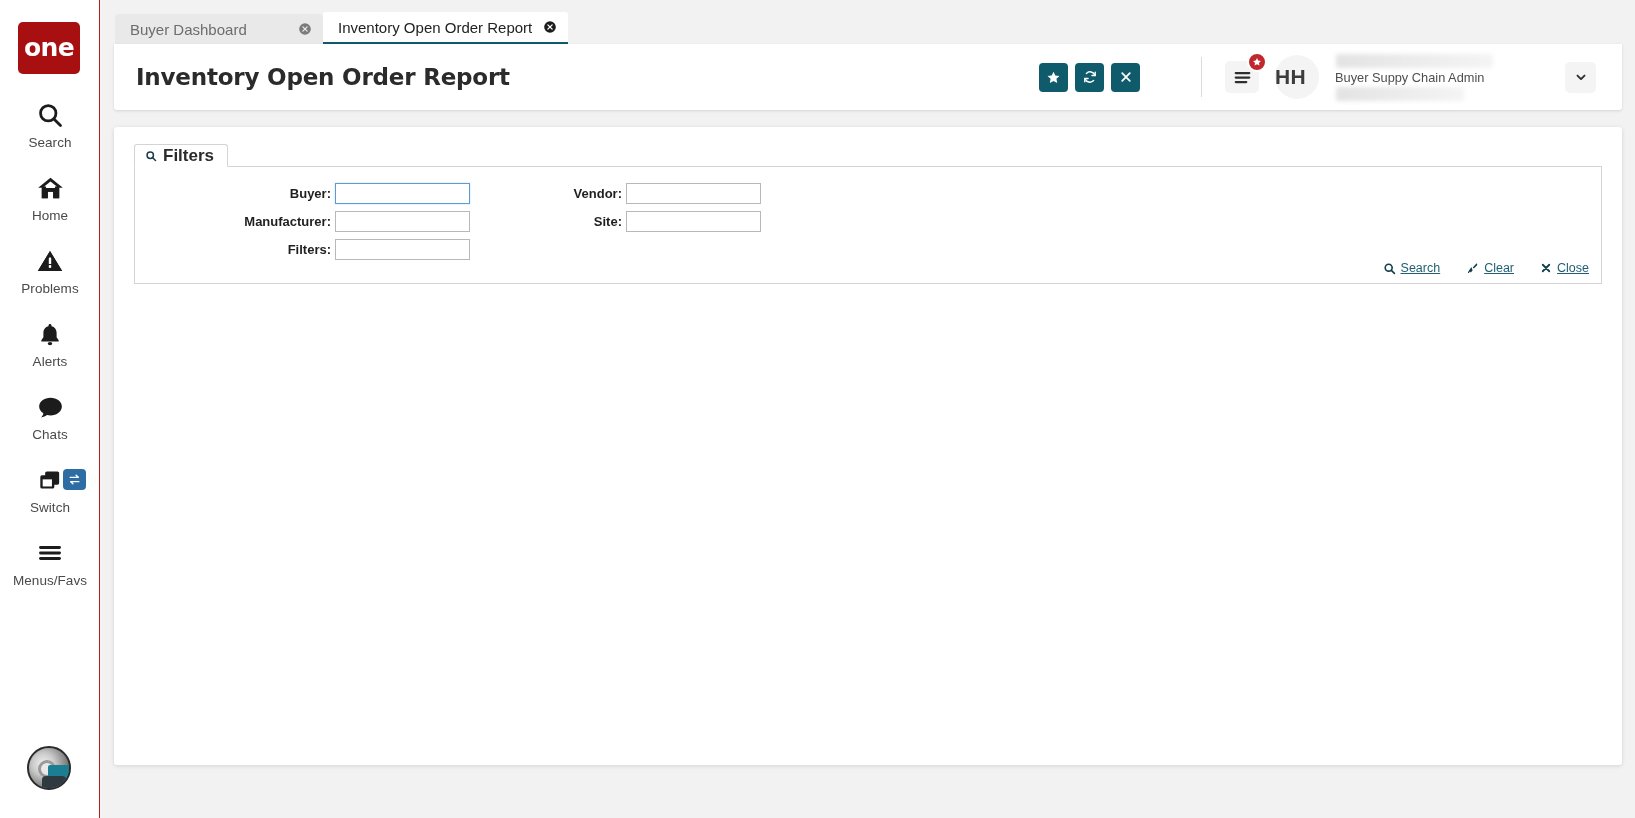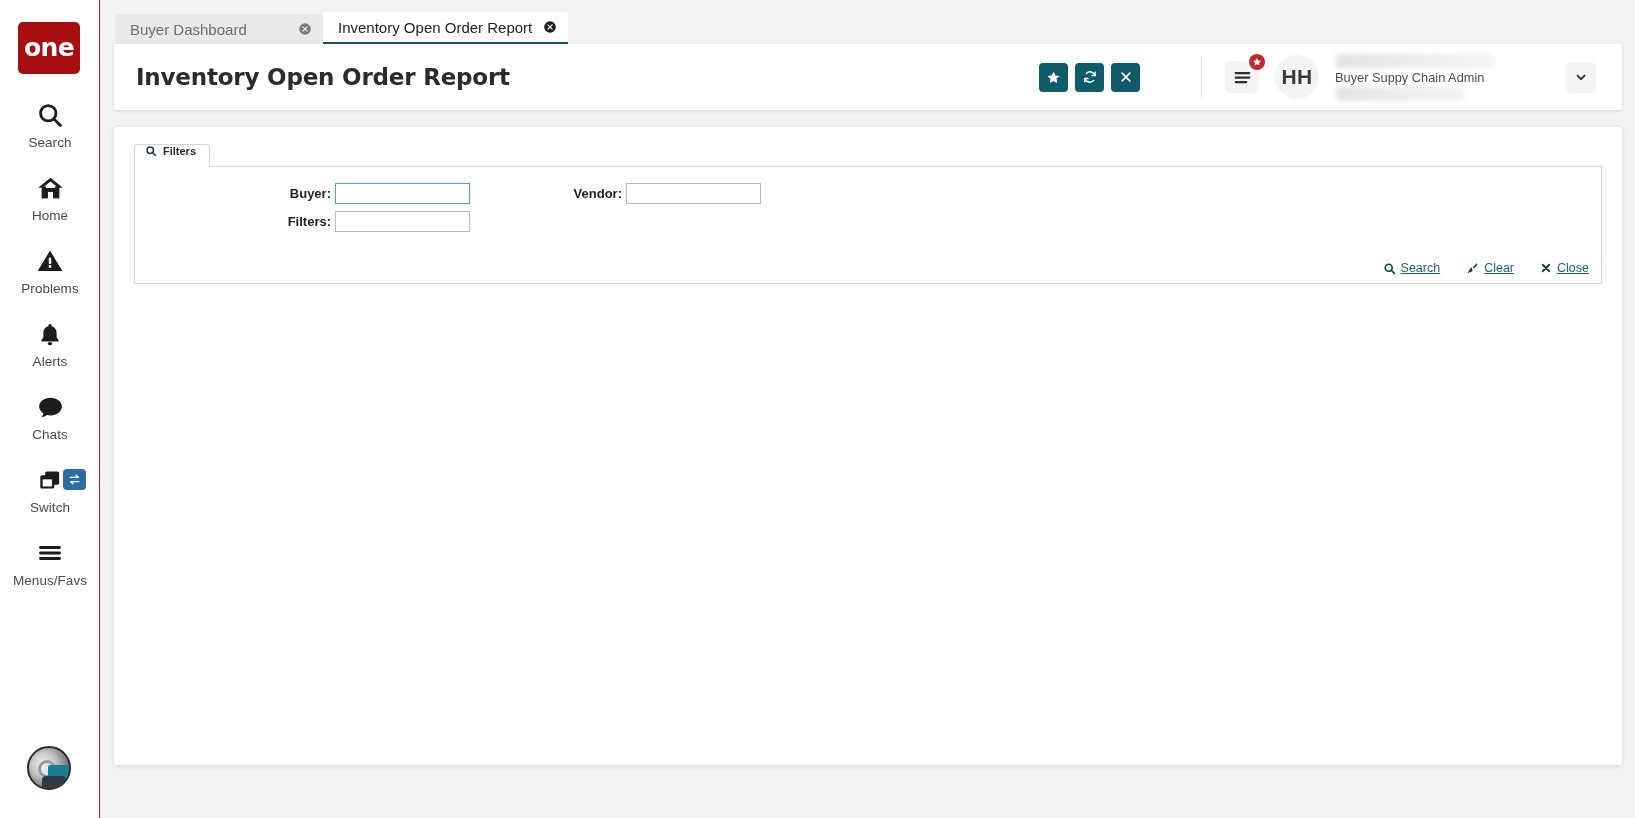--- a/index.html
+++ b/index.html
@@ -248,21 +248,20 @@
     border: 2px solid #ffffff;
   }
   .avatar {
     position: absolute;
     right: 303px;
     width: 44px; height: 44px;
     border-radius: 50%;
     background: #f4f4f4;
     display: flex;
     align-items: center;
-    justify-content: center;
     font-size: 21px;
     font-weight: 600;
     color: #3c3c3c;
     letter-spacing: 0.4px;
   }
   .user-block {
     position: absolute;
     right: 122px;
     width: 168px;
     height: 50px;
@@ -317,28 +316,29 @@
   }
   .filters-tabrow {
     position: relative;
     height: 23px;
     border-bottom: 1px solid #d4d4d4;
     display: flex;
     align-items: flex-end;
   }
   .filters-tab {
     display: flex;
+    align-items: center;
     gap: 6px;
     height: 23px;
     padding: 0 13px 0 10px;
     border: 1px solid #d4d4d4;
     border-bottom: 1px solid #ffffff;
     background: #ffffff;
     border-radius: 3px 3px 0 0;
-    font-size: 11px;
+    font-size: 17px;
     color: #2b2b2b;
     font-weight: 600;
     position: relative;
     bottom: -1px;
     cursor: pointer;
   }
   .filters-body {
     position: relative;
     border: 1px solid #d4d4d4;
     border-top: none;
@@ -601,20 +601,30 @@
           <div class="fcell col-a">
             <label class="flabel">Buyer:</label>
             <input class="finput focused" type="text" value="" placeholder="" style="">
           </div>
           <div class="fcell col-b">
             <label class="flabel">Vendor:</label>
             <input class="finput" type="text" value="" placeholder="" style="">
           </div>
         </div>
 
+        <div class="frow">
+          <div class="fcell col-a">
+            <label class="flabel">Manufacturer:</label>
+            <input class="finput" type="text" value="" placeholder="" style="">
+          </div>
+          <div class="fcell col-b">
+            <label class="flabel">Site:</label>
+            <input class="finput" type="text" value="" placeholder="" style="">
+          </div>
+        </div>
 
         <div class="frow">
           <div class="fcell col-a">
             <label class="flabel">Filters:</label>
             <input class="finput" type="text" value="" placeholder="" style="">
           </div>
         </div>
 
         <div class="filters-links">
           <div class="flink">

